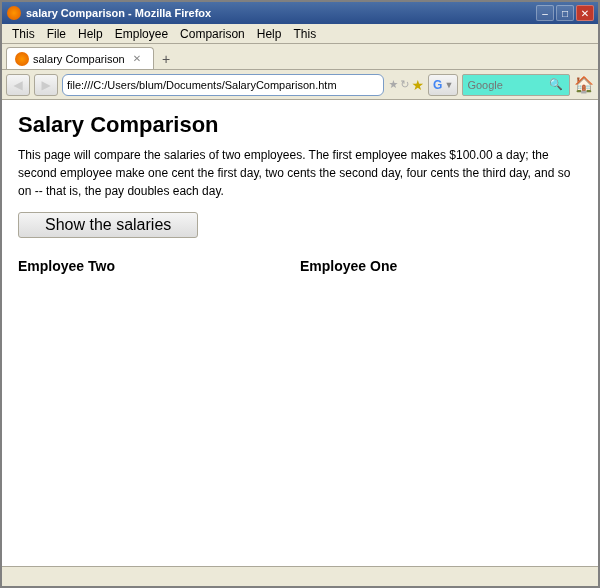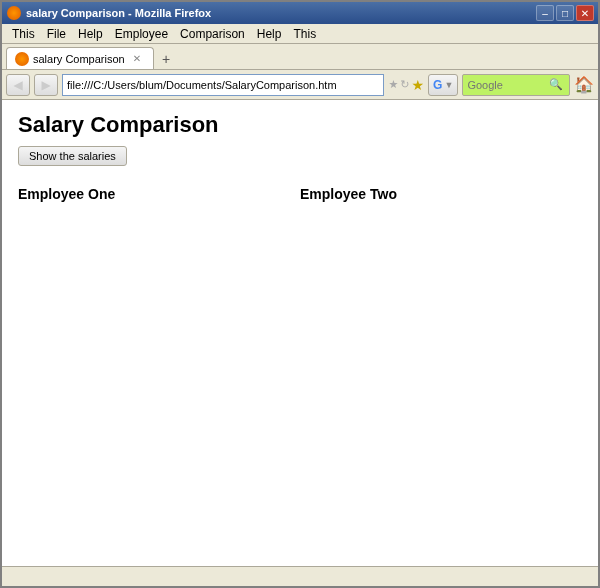--- a/index.html
+++ b/index.html
@@ -25,34 +25,34 @@
     .tab { background: white; border: 1px solid #aca899; border-bottom: none; border-radius: 4px 4px 0 0; padding: 3px 12px 3px 8px; font-size: 11px; display: flex; align-items: center; gap: 4px; cursor: pointer; height: 22px; }
     .tab-icon { width: 14px; height: 14px; background: radial-gradient(circle at 50% 50%, #ff9500, #e05c00); border-radius: 50%; flex-shrink: 0; }
     .tab-label { font-size: 11px; color: #000; }
     .tab-close { font-size: 10px; color: #888; margin-left: 4px; }
     .new-tab-btn { padding: 2px 8px; font-size: 14px; color: #555; cursor: pointer; }
 
     
     .nav-bar { background: #ece9d8; height: 30px; display: flex; align-items: center; padding: 2px 4px; gap: 4px; border-bottom: 1px solid #aca899; flex-shrink: 0; }
     .nav-btn { width: 24px; height: 22px; background: linear-gradient(to bottom, #f5f5f5, #ddd); border: 1px solid #aca899; border-radius: 3px; display: flex; align-items: center; justify-content: center; cursor: pointer; font-size: 12px; color: #555; }
     .nav-btn.disabled { color: #ccc; cursor: default; }
-    .address-bar-wrapper { flex: 1; display: flex; align-items: center; background: white; border: 1px solid #7a9cc7; border-radius: 0; height: 22px; padding: 0 4px; }
+    .address-bar-wrapper { flex: 1; display: flex; align-items: center; background: white; border: 1px solid #7a9cc7; border-radius: 6px; height: 22px; padding: 0 4px; }
     .address-bar { flex: 1; border: none; outline: none; font-size: 11px; background: transparent; color: #000; }
     .star-btn { font-size: 14px; color: #c8a800; cursor: pointer; }
     .search-engine-btn { display: flex; align-items: center; background: linear-gradient(to bottom, #f5f5f5, #ddd); border: 1px solid #aca899; border-radius: 3px; height: 22px; padding: 0 4px; cursor: pointer; font-size: 11px; gap: 2px; }
     .google-g { color: #4285f4; font-weight: bold; font-size: 12px; }
-    .search-input-wrap { display: flex; align-items: center; background: #bef264; border: 1px solid #aca899; border-radius: 2px; height: 22px; padding: 0 4px; }
+    .search-input-wrap { display: flex; align-items: center; background: #5eead4; border: 1px solid #aca899; border-radius: 2px; height: 22px; padding: 0 4px; }
     .search-input { border: none; outline: none; font-size: 11px; width: 80px; background: transparent; }
     .search-go { font-size: 11px; color: #555; cursor: pointer; padding: 0 2px; }
 
     
     .content-wrapper { flex: 1; background: white; overflow-y: auto; padding: 12px 16px; }
     .page-title { font-size: 22px; font-weight: bold; margin-bottom: 8px; color: #000; }
     .page-desc { font-size: 12px; color: #000; line-height: 1.5; margin-bottom: 12px; }
-    .show-btn { border: 1px solid #aca899; background: linear-gradient(to bottom, #f5f5f5, #ddd); padding: 3px 10px; font-size: 11px; cursor: pointer; border-radius: 3px; margin-bottom: 20px; }
+    .show-btn { border: 1px solid #aca899; background: linear-gradient(to bottom, #f5f5f5, #ddd); padding: 3px 26px; font-size: 16px; cursor: pointer; border-radius: 3px; margin-bottom: 20px; }
     .columns { display: flex; gap: 0; }
     .col { flex: 1; }
     .col-header { font-size: 14px; font-weight: bold; color: #000; margin-bottom: 8px; }
 
     
     .status-bar { background: #ece9d8; height: 20px; border-top: 1px solid #aca899; display: flex; align-items: center; padding: 0 8px; flex-shrink: 0; }
     .status-text { font-size: 11px; color: #000; }
   </style>
 </head>
 <body>
@@ -109,27 +109,28 @@
     </div>
     <div class="search-input-wrap">
       <input class="search-input" type="text" placeholder="Google" style="">
       <span class="search-go">🔍</span>
     </div>
     <span style="font-size:16px;cursor:pointer;color:#555;">🏠</span>
   </div>
 
   <div class="content-wrapper">
     <h1 class="page-title">Salary Comparison</h1>
+    <p class="page-desc">This page will compare the salaries of two employees. The first employee makes $100.00 a day; the second employee make one cent the first day, two cents the second day, four cents the third day, and so on -- that is, the pay doubles each day.</p>
     <button class="show-btn">Show the salaries</button>
     <div class="columns">
       <div class="col">
-        <div class="col-header">Employee One</div>
+        <div class="col-header">Employee Two</div>
       </div>
       <div class="col">
-        <div class="col-header">Employee Two</div>
+        <div class="col-header">Employee One</div>
       </div>
     </div>
   </div>
 
   <div class="status-bar">
     <span class="status-text"></span>
   </div>
 
 </div>
 

